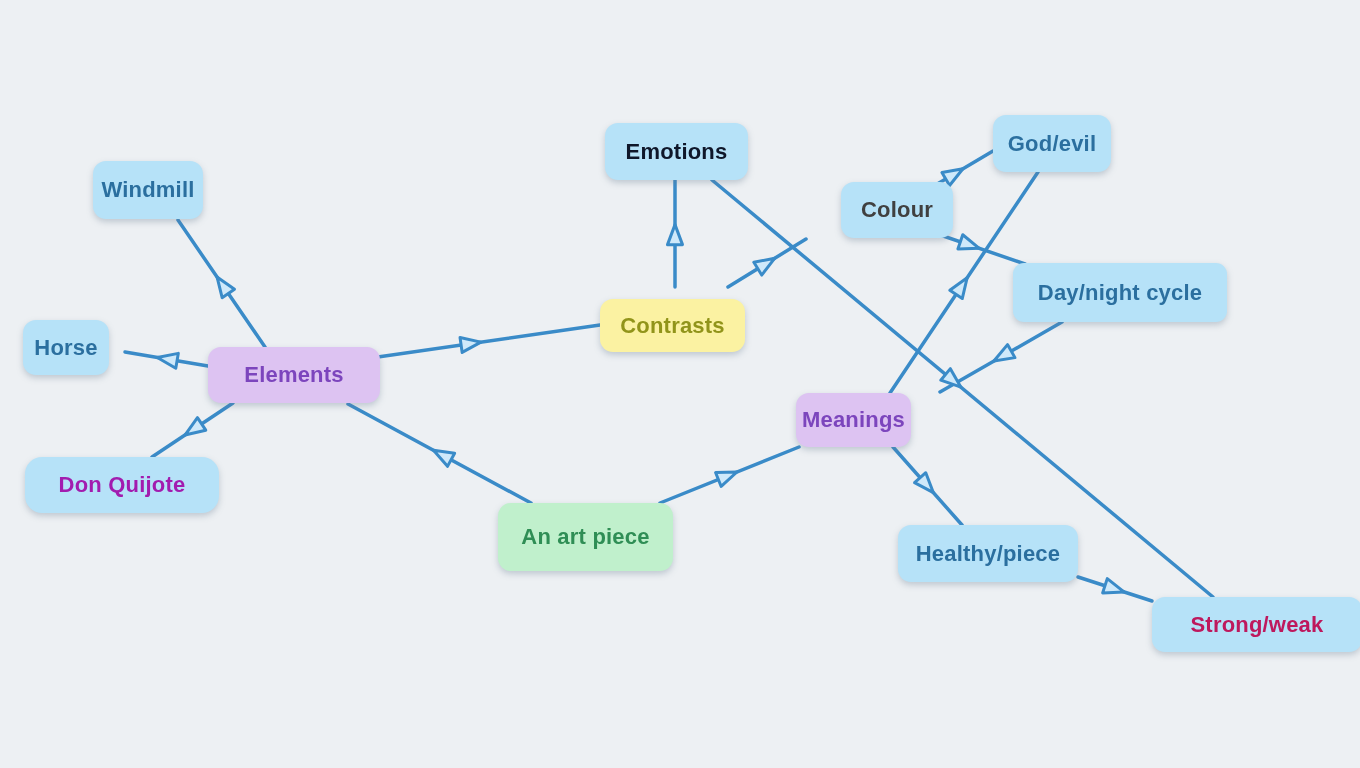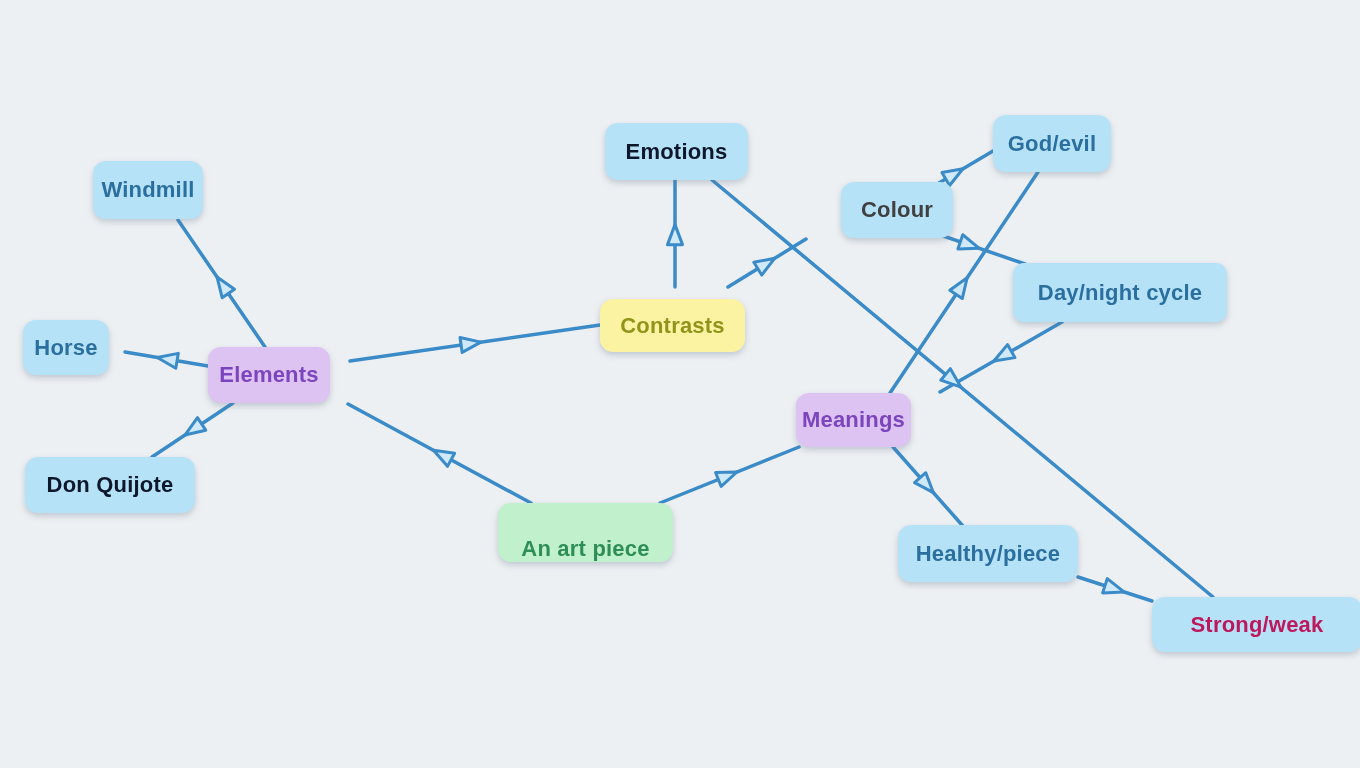--- a/index.html
+++ b/index.html
@@ -108,45 +108,45 @@
         <polygon points="1123.9834510084363,591.9135516784117 1102.6452093941803,592.8776288597788 1107.272779864742,578.6092865755473" fill="#cfe9fa" stroke="#3a8bc8" stroke-width="3" stroke-linejoin="round"></polygon>
       </g>
     </svg>
   <div id="nodes-layer">
       <div class="node" style="left: 93px; top: 161px; width: 110px; height: 58px; background: rgb(182, 226, 248); color: rgb(43, 111, 159);">
         <span>Windmill</span>
       </div>
       <div class="node" style="left: 23px; top: 320px; width: 86px; height: 55px; background: rgb(182, 226, 248); color: rgb(43, 111, 159);">
         <span>Horse</span>
       </div>
-      <div class="node" style="left: 25px; top: 457px; width: 170px; height: 56px; background: rgb(182, 226, 248); color: #0f172a;">
+      <div class="node" style="left: 25px; top: 457px; width: 194px; height: 56px; background: rgb(182, 226, 248); color: #a21caf; border-radius: 17px;">
         <span>Don Quijote</span>
       </div>
-      <div class="node" style="left: 208px; top: 347px; width: 122px; height: 56px; background: rgb(221, 195, 242); color: rgb(124, 69, 189);">
+      <div class="node" style="left: 208px; top: 347px; width: 172px; height: 56px; background: rgb(221, 195, 242); color: rgb(124, 69, 189);">
         <span>Elements</span>
       </div>
       <div class="node" style="left: 600px; top: 287px; width: 145px; height: 53px; background: rgb(251, 242, 162); color: rgb(145, 148, 26); margin-top: 12px;">
         <span>Contrasts</span>
       </div>
       <div class="node" style="left: 605px; top: 123px; width: 143px; height: 57px; background: rgb(182, 226, 248); color: #0f172a;">
         <span>Emotions</span>
       </div>
       <div class="node" style="left: 805px; top: 182px; width: 112px; height: 56px; background: rgb(182, 226, 248); color: #404040; margin-left: 36px;">
         <span>Colour</span>
       </div>
       <div class="node" style="left: 993px; top: 115px; width: 118px; height: 57px; background: rgb(182, 226, 248); color: rgb(43, 111, 159);">
         <span>God/evil</span>
       </div>
       <div class="node" style="left: 1013px; top: 263px; width: 214px; height: 59px; background: rgb(182, 226, 248); color: rgb(43, 111, 159); border-radius: 11px;">
         <span>Day/night cycle</span>
       </div>
       <div class="node" style="left: 796px; top: 393px; width: 115px; height: 54px; background: rgb(221, 195, 242); color: rgb(124, 69, 189);">
         <span>Meanings</span>
       </div>
-      <div class="node" style="left: 498px; top: 503px; width: 175px; height: 59px; background: rgb(192, 240, 204); color: rgb(47, 142, 85); align-items: flex-end;">
+      <div class="node" style="left: 498px; top: 503px; width: 175px; height: 68px; background: rgb(192, 240, 204); color: rgb(47, 142, 85);">
         <span>An art piece</span>
       </div>
       <div class="node" style="left: 898px; top: 525px; width: 180px; height: 57px; background: rgb(182, 226, 248); color: rgb(43, 111, 159);">
         <span>Healthy/piece</span>
       </div>
       <div class="node" style="left: 1152px; top: 597px; width: 210px; height: 55px; background: rgb(182, 226, 248); color: #be185d;">
         <span>Strong/weak</span>
       </div>
     </div>
 </div>

